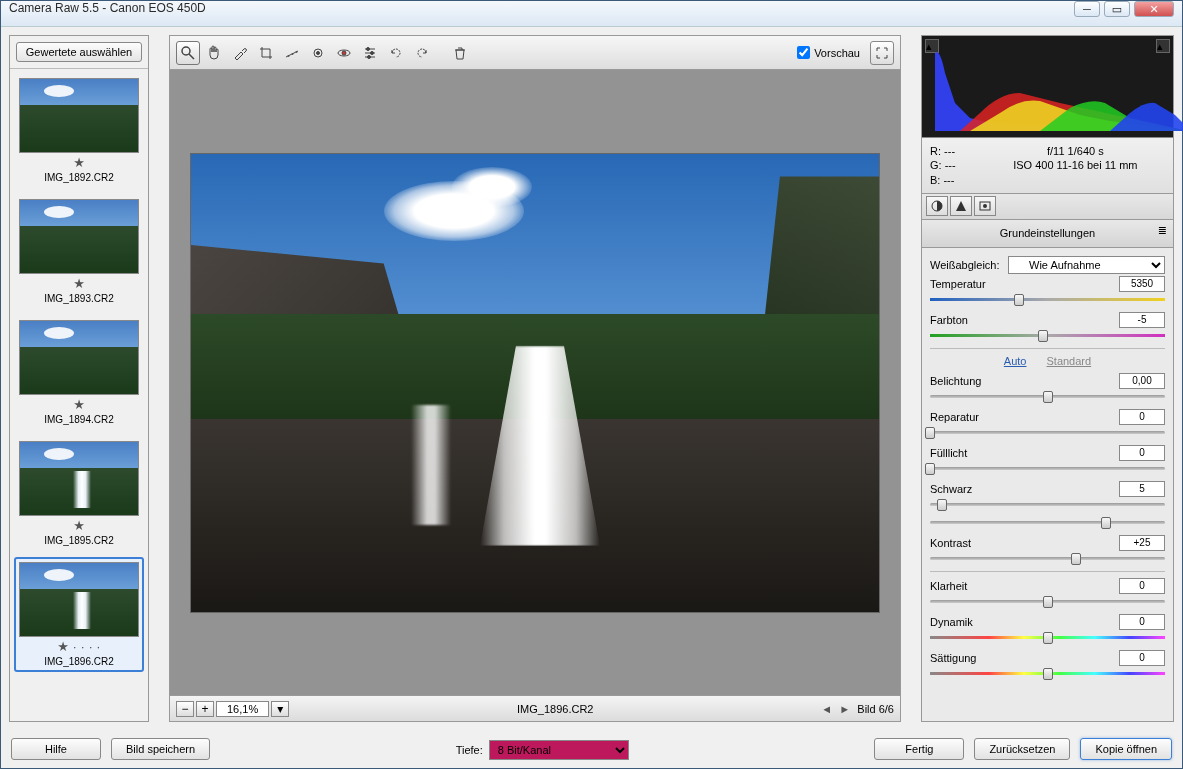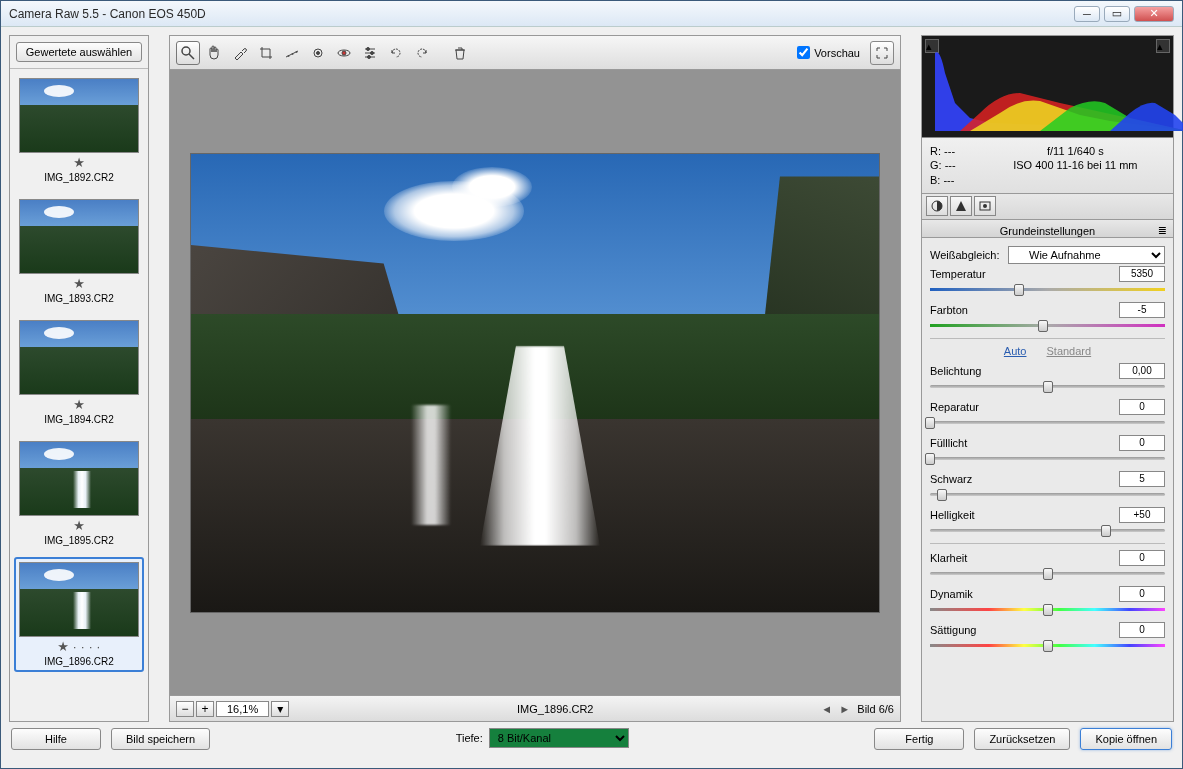--- a/index.html
+++ b/index.html
@@ -1,19 +1,19 @@
 <!DOCTYPE html>
 <html><head>
 <meta charset="utf-8">
 <style>
 * { box-sizing: border-box; margin: 0; padding: 0; font-family: "Segoe UI", Tahoma, sans-serif; font-size: 11px; }
 body { background: #e8eef5; width: 1183px; height: 769px; overflow: hidden; }
 
 .window { width: 1183px; height: 769px; background: #fff; border: 1px solid #3b5a7a; display: flex; flex-direction: column; }
-.titlebar { height: 26px; background: linear-gradient(#f4f8fc,#dce8f5); display: flex; align-items: center; padding: 0 8px; color: #2a2a2a; border-bottom: 1px solid #bcc; justify-content: space-between;}
+.titlebar { height: 26px; background: linear-gradient(#f4f8fc,#dce8f5); display: flex; padding: 0 8px; color: #2a2a2a; border-bottom: 1px solid #bcc; justify-content: space-between;}
 .titlebar .title { font-size: 12px; }
 .win-controls { display:flex; gap:4px; }
 .win-btn { width: 26px; height:16px; border:1px solid #9ab; background:linear-gradient(#fff,#dce8f5); border-radius:3px; display:flex;align-items:center;justify-content:center;}
 
 .content { flex: 1; display: flex; flex-direction: column; padding: 8px; gap: 6px; background: #f0f0f0;}
 .main-row { flex: 1; display: flex; gap: 20px; min-height: 0;}
 .filmstrip { width: 150px; background: #f0f0f0; border: 1px solid #999; display: flex; flex-direction: column; }
 .filmstrip-top { padding: 6px; border-bottom: 1px solid #bbb;}
 .btn { background: linear-gradient(#fdfdfd,#e4e4e4); border: 1px solid #888; border-radius: 3px; padding: 3px 8px; cursor: pointer; text-align:center;}
 .filmstrip-scroll { flex: 1; overflow-y: auto; padding: 4px; display: flex; flex-direction: column; gap: 6px; }
@@ -58,46 +58,46 @@
 .right-panel { width: 274px; display:flex; flex-direction:column; border:1px solid #999; background:#eaeaea;}
 .histo { height: 102px; background:#1a1a1a; position:relative; border-bottom:1px solid #888;}
 .histo-corner{position:absolute;width:14px;height:14px;background:#333;border:1px solid #666;}
 .histo-corner.l{top:3px;left:3px;} .histo-corner.r{top:3px;right:3px;}
 .histo svg{position:absolute;bottom:4px;left:8px;right:8px;}
 .exif { background:linear-gradient(#f0f0f0,#e0e0e0); border-bottom:1px solid #999; padding:6px 8px; display:flex; gap:30px;}
 .exif-rgb{display:flex;flex-direction:column;font-size:10px;line-height:1.3;}
 .exif-meta{display:flex;flex-direction:column;font-size:10px;line-height:1.3;align-items:center;flex:1;}
 .panel-tabs{height:26px;background:linear-gradient(#e8e8e8,#d8d8d8);border-bottom:1px solid #999;display:flex;align-items:center;padding:0 4px;gap:2px;}
 .ptab{width:22px;height:20px;border:1px solid #888;background:linear-gradient(#f8f8f8,#ddd);display:flex;align-items:center;justify-content:center;cursor:pointer;}
-.panel-header{height:18px;background:linear-gradient(#e8e8e8,#d4d4d4);border-bottom:1px solid #999;display:flex;align-items:flex-end;justify-content:center;position:relative;}
+.panel-header{height:28px;background:linear-gradient(#e8e8e8,#d4d4d4);border-bottom:1px solid #999;display:flex;align-items:center;justify-content:center;position:relative;}
 .panel-body{flex:1;overflow-y:auto;padding:8px;}
 .ctrl-row{display:flex;align-items:center;margin-bottom:2px;gap:6px;}
 .ctrl-label{flex:0 0 72px;font-size:11px;}
 .ctrl-select{flex:1;border:1px solid #888;background:#fff;padding:1px 16px;height:18px;}
 .ctrl-val{width:46px;border:1px solid #888;background:#fff;text-align:center;padding:1px;height:16px;font-size:10px;}
 .slider-row{margin-bottom:8px;}
 .slider-track{height:10px;position:relative;margin-top:2px;}
 .slider-line{position:absolute;top:4px;left:0;right:0;height:3px;background:linear-gradient(#999,#ccc);border-radius:2px;}
 .slider-grad{position:absolute;top:4px;left:0;right:0;height:3px;}
 .slider-thumb{position:absolute;top:0;width:10px;height:12px;background:linear-gradient(#f8f8f8,#ccc);border:1px solid #666;border-radius:2px;transform:translateX(-50%);cursor:pointer;}
 .grad-temp{background:linear-gradient(90deg,#2060c0 0%,#aaa 50%,#f0d020 100%);}
 .grad-tint{background:linear-gradient(90deg,#20a020 0%,#aaa 50%,#d030c0 100%);}
 .grad-vib{background:linear-gradient(90deg,#888 0%,#f44 25%,#ff4 40%,#4f4 55%,#4ff 70%,#44f 85%,#f4f 100%);}
 .sep{height:1px;background:#bbb;margin:6px 0;}
 .auto-row{display:flex;justify-content:center;gap:20px;margin-bottom:6px;}
 .auto-link{color:#2a5db0;text-decoration:underline;cursor:pointer;}
 .std-link{color:#888;text-decoration:underline;cursor:pointer;text-align:center;}
 
-.bottom-bar{height:32px;display:flex;align-items:flex-start;gap:28px;padding:0 2px;}
+.bottom-bar{height:32px;display:flex;align-items:flex-end;gap:28px;padding:0 2px;}
 .bottom-left{display:flex;gap:10px;}
 .bottom-center{flex:1;display:flex;justify-content:center;align-items:center;gap:6px;}
 .bottom-right{display:flex;gap:10px;}
 .bbtn{min-width:90px;padding:4px 14px;border:1px solid #888;background:linear-gradient(#fdfdfd,#e2e2e2);border-radius:3px;cursor:pointer;text-align:center;}
 .bbtn.primary{border:1px solid #3b7fd6;box-shadow:0 0 3px rgba(59,127,214,0.5);}
-.depth-sel{border:1px solid #888;background:#15803d;padding:2px 4px;min-width:140px;height:20px;}
+.depth-sel{border:1px solid #888;background:#be185d;padding:2px 4px;min-width:140px;height:20px;}
 
 .menu-icon{position:absolute;right:6px;top:4px;}
 </style>
 </head>
 <body>
 
 <div class="window">
   <div class="titlebar">
     <span class="title">Camera Raw 5.5 - Canon EOS 450D</span>
     <div class="win-controls">
@@ -394,28 +394,34 @@
     <span class="ctrl-label">Schwarz</span>
     <span style="flex:1"></span>
     <input class="ctrl-val" value="5" style="">
   </div>
   <div class="slider-track">
     <div class="slider-line"></div>
     <div class="slider-thumb" style="left:5%"></div>
   </div>
             </div>
           <div id="slider-bright" class="slider-row">
-              <div class="ctrl-row">
-    <span class="ctrl-label">Helligkeit</span>
-    <span style="flex:1"></span>
-    <input class="ctrl-val" value="+50" style="">
-  </div>
   <div class="slider-track">
     <div class="slider-line"></div>
     <div class="slider-thumb" style="left:75%"></div>
+  </div>
+            </div>
+          <div id="slider-contr" class="slider-row">
+              <div class="ctrl-row">
+    <span class="ctrl-label">Kontrast</span>
+    <span style="flex:1"></span>
+    <input class="ctrl-val" value="+25" style="">
+  </div>
+  <div class="slider-track">
+    <div class="slider-line"></div>
+    <div class="slider-thumb" style="left:62%"></div>
   </div>
             </div>
           <div class="sep"></div>
           <div id="slider-clar" class="slider-row">
               <div class="ctrl-row">
     <span class="ctrl-label">Klarheit</span>
     <span style="flex:1"></span>
     <input class="ctrl-val" value="0" style="">
   </div>
   <div class="slider-track">

